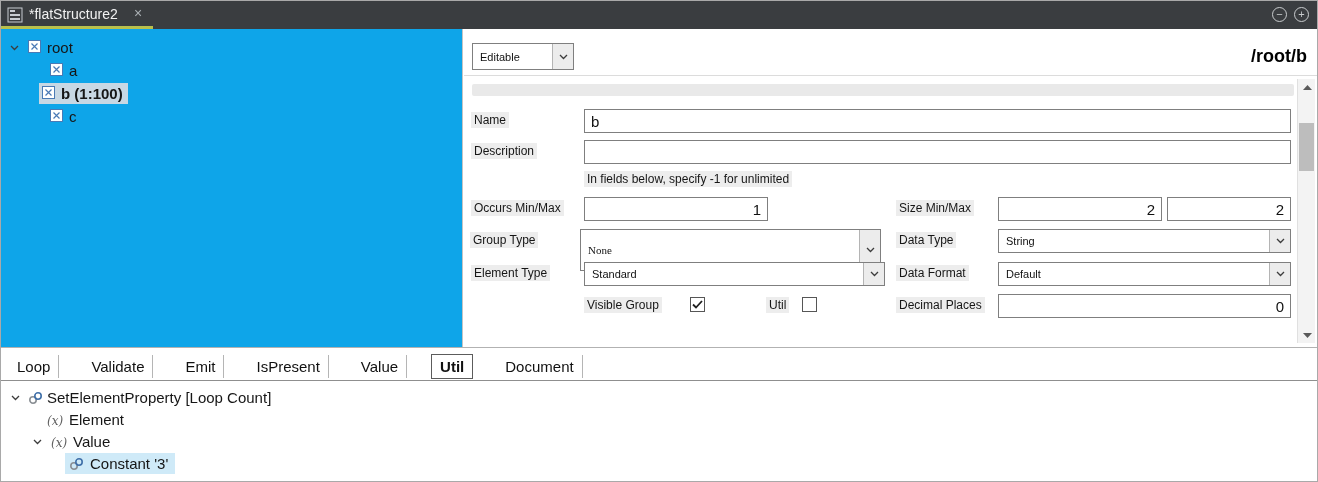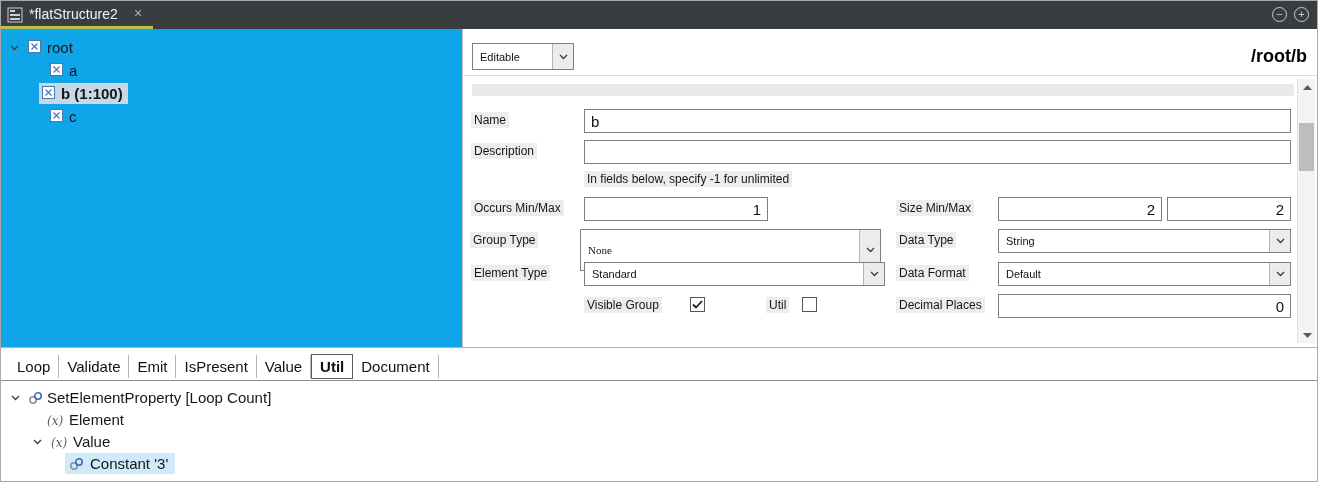--- a/index.html
+++ b/index.html
@@ -39,21 +39,21 @@
   .cb svg { visibility:hidden; }
   .cb.checked svg { visibility:visible; }
 
   
   .scrollbar { position:absolute; left:833px; top:50px; width:18px; height:264px; background:#f3f3f3; border-left:1px solid #e0e0e0; }
   .sb-btn { position:absolute; left:0; width:18px; height:16px; display:flex; align-items:center; justify-content:center; }
   .sb-thumb { position:absolute; left:1px; width:15px; top:44px; height:48px; background:#bdbdbd; }
 
   
   .bottom { position:absolute; left:0; top:346px; width:100%; height:136px; border-top:1px solid #b2b2b2; background:#fff; }
-  .btabs { position:absolute; left:0; top:5px; width:100%; height:28px; border-bottom:1px solid #8f8f8f; display:flex; align-items:center; padding-left:8px; }
+  .btabs { position:absolute; left:0; top:5px; width:100%; height:28px; border-bottom:1px solid #8f8f8f; display:flex; align-items:center; padding-left:8px;gap:24px; }
   .btab { font-size:15px; padding:3px 8px; border-right:1px solid #b5b5b5; color:#111; white-space:nowrap; }
   .btab.active { font-weight:bold; border:1px solid #5c5c5c; background:#fff; }
   .brow { position:absolute; left:0; height:22px; width:100%; }
   .blabel { position:absolute; top:2px; font-size:15px; color:#161616; white-space:nowrap; }
   .licon { position:absolute; display:inline-flex; }
   .fx { position:absolute; font-family:"DejaVu Serif", serif; font-style:italic; font-size:12px; color:#5f5f5f; white-space:nowrap; }
   .bsel { position:absolute; display:inline-flex; align-items:center; gap:6px; height:21px; padding:0 7px 0 4px; background:#cfeaf8; }
   .bsel .blabel-in { font-size:15px; color:#161616; white-space:nowrap; }
 </style>
 </head>

